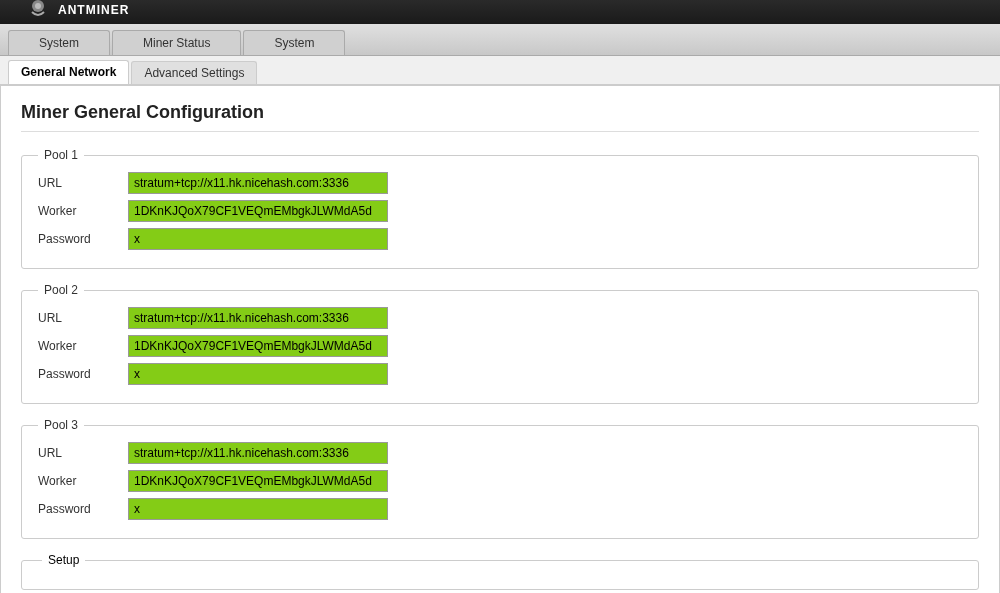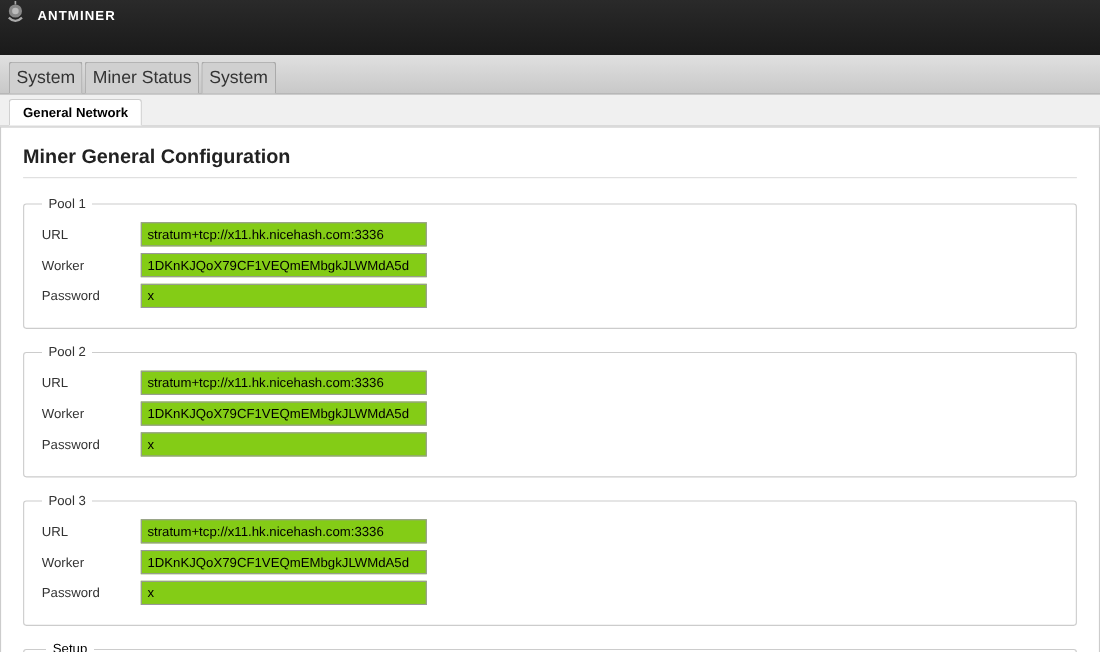--- a/index.html
+++ b/index.html
@@ -1,24 +1,24 @@
 <!DOCTYPE html>
 <html><head>
   <meta charset="utf-8">
   <style>
     * { box-sizing: border-box; margin: 0; padding: 0; }
     body { font-family: Arial, sans-serif; font-size: 13px; background: #c8c8c8; }
 
     
     .top-bar {
       background: linear-gradient(to bottom, #2a2a2a, #1a1a1a);
-      height: 50px;
-      display: flex;
-      align-items: flex-start;
-      padding: 0 0;
+      height: 24px;
+      display: flex;
+      align-items: flex-end;
+      padding: 0 24px;
     }
     .logo-area {
       display: flex;
       align-items: center;
       gap: 6px;
       color: white;
     }
     .logo-icon {
       width: 28px;
       height: 28px;
@@ -33,27 +33,27 @@
     
     .tab-bar {
       background: linear-gradient(to bottom, #e0e0e0, #c8c8c8);
       border-bottom: 1px solid #aaa;
       display: flex;
       align-items: flex-end;
       padding: 6px 8px 0 8px;
       gap: 2px;
     }
     .tab {
-      padding: 5px 6px;
+      padding: 5px 30px;
       background: #d0d0d0;
       border: 1px solid #aaa;
       border-bottom: none;
       cursor: pointer;
       border-radius: 3px 3px 0 0;
-      font-size: 16px;
+      font-size: 12px;
       color: #333;
     }
     .tab.active {
       background: white;
       border-color: #aaa;
       font-weight: bold;
       color: #000;
       padding-bottom: 6px;
     }
 
@@ -174,20 +174,21 @@
   </div>
 
   <div class="tab-bar">
     <div class="tab">System</div>
     <div class="tab">Miner Status</div>
     <div class="tab">System</div>
   </div>
 
   <div class="sub-tab-bar">
     <div class="sub-tab active">General Network</div>
+    <div class="sub-tab">Advanced Settings</div>
   </div>
 
   <div class="main-content">
     <div class="page-title">Miner General Configuration</div>
 
     <fieldset class="pool-group">
       <legend>Pool 1</legend>
       <div class="field-row">
         <span class="field-label">URL</span>
         <input class="field-input" type="text" value="stratum+tcp://x11.hk.nicehash.com:3336" style="">

